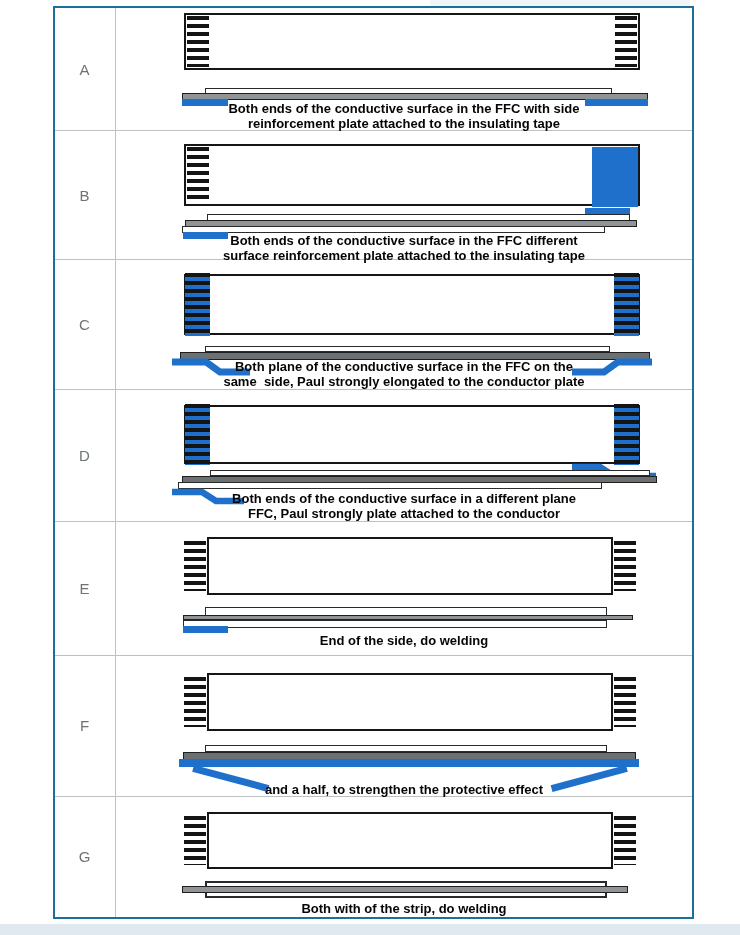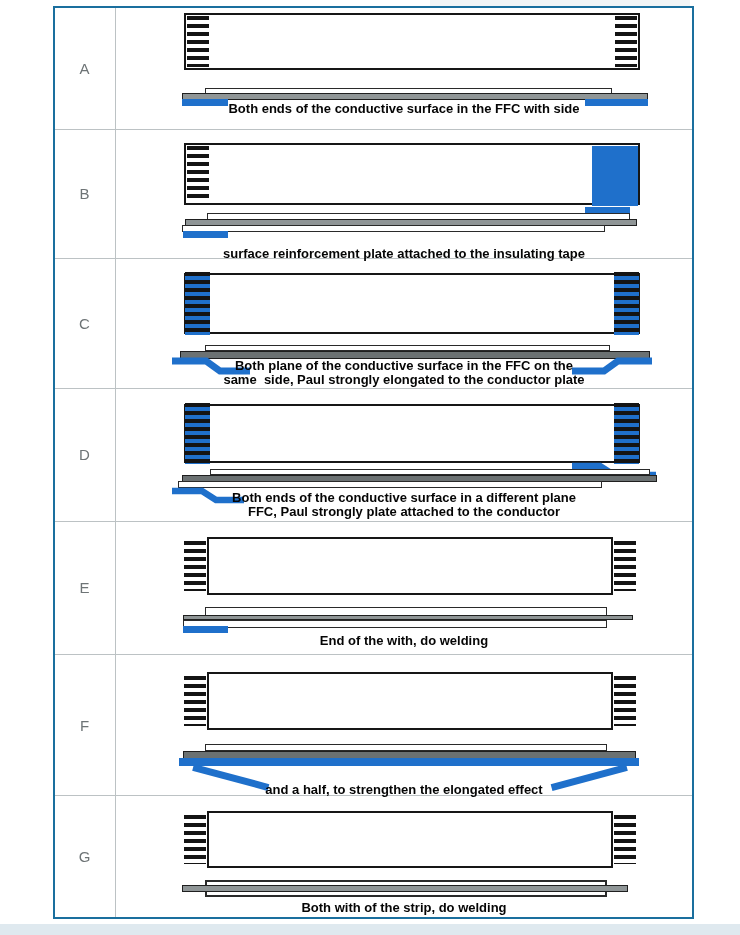--- a/index.html
+++ b/index.html
@@ -65,20 +65,21 @@
           </div>
           <div class="sv" style="left:0;top:0;width:456px;height:89px;">
             <div class="bar bar-white" style="left:23px;width:407px;top:75px;height:6px;"></div>
             <div class="bar bar-gray" style="left:0;width:466px;top:80px;height:7px;"></div>
             <div class="bar bar-blue" style="left:0;width:46px;top:86px;height:7px;"></div>
             <div class="bar bar-blue" style="left:403px;width:63px;top:86px;height:7px;"></div>
           </div>
         </div>
         <div class="caption">
           <span>Both ends of the conductive surface in the FFC with side</span><br>
+          <span>reinforcement plate attached to the insulating tape</span>
         </div>
       </div>
     </div>
 
     <div class="row" style="height:128px;">
       <div class="label-cell">
         <span class="row-label">B</span>
       </div>
       <div class="diagram-cell">
         <div class="stage" style="margin-top:13px;height:90px;">
@@ -88,21 +89,21 @@
           </div>
           <div class="sv" style="left:0;top:0;width:456px;height:90px;">
             <div class="bar bar-blue" style="left:403px;width:45px;top:64px;height:7px;"></div>
             <div class="bar bar-white" style="left:25px;width:423px;top:70px;height:7px;"></div>
             <div class="bar bar-gray" style="left:3px;width:452px;top:76px;height:7px;"></div>
             <div class="bar bar-white" style="left:0;width:423px;top:82px;height:7px;"></div>
             <div class="bar bar-blue" style="left:1px;width:45px;top:88px;height:7px;"></div>
           </div>
         </div>
         <div class="caption">
-          <br>
+          <span>Both ends of the conductive surface in the FFC different</span><br>
           <span>surface reinforcement plate attached to the insulating tape</span>
         </div>
       </div>
     </div>
 
     <div class="row" style="height:130px;">
       <div class="label-cell">
         <span class="row-label">C</span>
       </div>
       <div class="diagram-cell">
@@ -169,21 +170,21 @@
             <div class="teeth-ext ext-r"></div>
           </div>
           <div class="sv" style="left:0;top:0;width:456px;height:97px;">
             <div class="bar bar-white" style="left:23px;width:402px;top:70px;height:9px;"></div>
             <div class="bar bar-gray" style="left:1px;width:450px;top:78px;height:5px;"></div>
             <div class="bar bar-white" style="left:1px;width:424px;top:83px;height:8px;"></div>
             <div class="bar bar-blue" style="left:1px;width:45px;top:89px;height:7px;"></div>
           </div>
         </div>
         <div class="caption">
-          <span>End of the with, do welding</span><br>
+          <span>End of the side, do welding</span><br>
           <span></span>
         </div>
       </div>
     </div>
 
     <div class="row" style="height:140px;">
       <div class="label-cell">
         <span class="row-label">F</span>
       </div>
       <div class="diagram-cell">
@@ -195,21 +196,21 @@
           <div class="sv" style="left:0;top:0;width:456px;height:96px;">
             <div class="bar bar-white" style="left:23px;width:402px;top:72px;height:7px;"></div>
             <div class="bar bar-dark" style="left:1px;width:453px;top:79px;height:8px;"></div>
             <div class="bar bar-blue" style="left:-3px;width:460px;top:86px;height:8px;"></div>
             <div class="tail" style="left:12px;top:92px;width:78px;height:7px;transform:rotate(15deg);transform-origin:left top;"></div>
             <div class="tail" style="left:366px;top:92px;width:78px;height:7px;transform:rotate(-15deg);transform-origin:right top;"></div>
           </div>
         </div>
         <div class="caption">
           <br>
-          <span>and a half, to strengthen the elongated effect</span>
+          <span>and a half, to strengthen the protective effect</span>
         </div>
       </div>
     </div>
 
     <div class="row" style="height:122px;">
       <div class="label-cell">
         <span class="row-label">G</span>
       </div>
       <div class="diagram-cell">
         <div class="stage" style="margin-top:15px;height:90px;">

